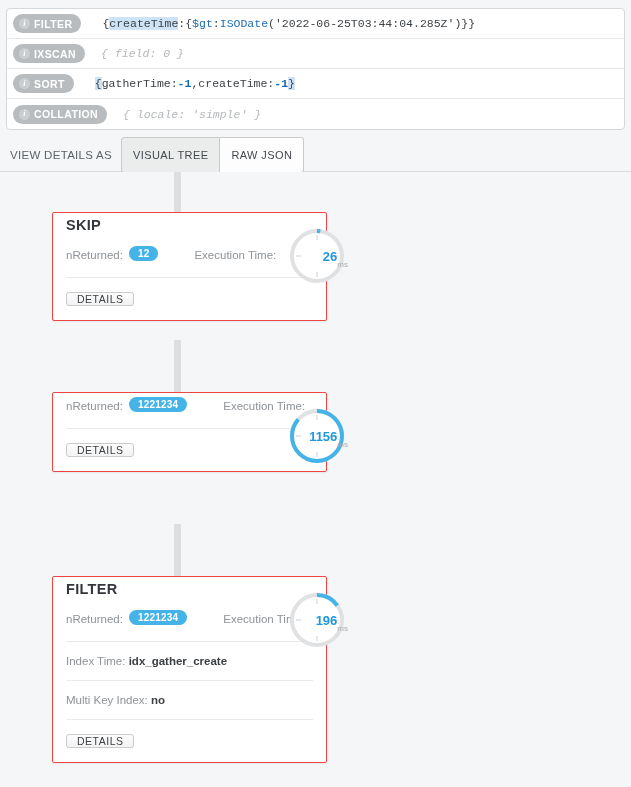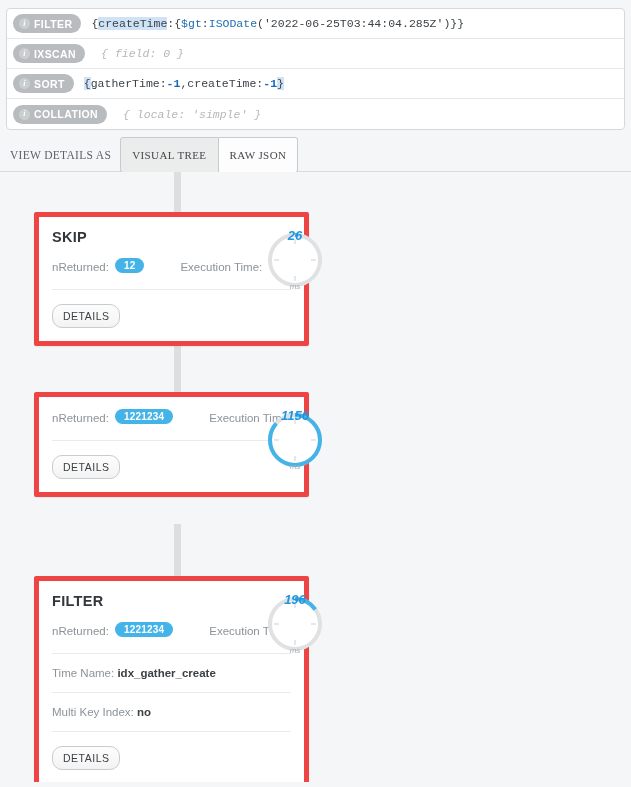--- a/index.html
+++ b/index.html
@@ -52,21 +52,21 @@
     font-style: italic;
     font-weight: bold;
     display: inline-flex;
     align-items: center;
     justify-content: center;
     line-height: 1;
     font-family: "Liberation Serif", serif;
   }
 
   .qvalue {
-    margin-left: 10px;
+    margin-left: 21px;
     font-family: "Liberation Mono", monospace;
     font-size: 11.5px;
     color: #3d4247;
     white-space: nowrap;
     overflow: hidden;
   }
   .qvalue.placeholder {
     color: #b5b8ba;
     font-style: italic;
     margin-left: 16px;
@@ -77,21 +77,20 @@
 
   
   .view-as {
     display: flex;
     align-items: center;
     height: 34px;
     padding-left: 10px;
     background: #f5f6f7;
     border-bottom: 1px solid #d9dbdd;
     margin-top: 8px;
-    font-family: Liberation Serif, serif;
   }
   .view-as-label {
     font-size: 11.5px;
     color: #5c6369;
     letter-spacing: 0.3px;
     margin-right: 9px;
   }
   .seg-group { display: flex; }
   .seg {
     height: 36px;
@@ -117,27 +116,27 @@
   }
   .connector {
     position: absolute;
     left: 174px;
     width: 7px;
     background: #dcdedf;
   }
 
   .node {
     position: absolute;
-    left: 34px;
+    left: 52px;
     width: 275px;
     background: #ffffff;
-    border: 5px solid #ef4444;
+    border: 1px solid #ef4444;
     border-radius: 2px;
     box-shadow: 0 1px 2px rgba(0,0,0,0.06);
-    padding: 12px 13px 13px 13px;
+    padding: 4px 13px 13px 13px;
   }
   .node-title {
     font-size: 14.5px;
     font-weight: bold;
     color: #33373b;
     letter-spacing: 0.3px;
     margin-bottom: 13px;
   }
   .node-stats {
     display: flex;
@@ -166,48 +165,47 @@
     color: #8d9398;
     padding: 13px 0;
     border-bottom: 1px solid #e9eaeb;
   }
   .node-row b { color: #3c4145; font-weight: bold; }
 
   .details-btn {
     margin-top: 14px;
     display: inline-flex;
     align-items: center;
-    height: 24px;
+    height: 14px;
     padding: 0 10px;
     font-size: 10.5px;
     letter-spacing: 0.5px;
     color: #3c4145;
     background: linear-gradient(#fdfdfd,#f3f3f3);
     border: 1px solid #c9cbcd;
-    border-radius: 10px;
+    border-radius: 3px;
     cursor: pointer;
   }
 
   
   .gauge {
     position: absolute;
     right: -22px;
     top: 12px;
     width: 62px; height: 62px;
   }
   .gauge svg { display: block; }
   .gauge-text {
     position: absolute;
     inset: 0;
     display: flex;
-    flex-direction: column;
-    align-items: center;
-    justify-content: space-between;
+    flex-direction: row;
+    align-items: center;
+    justify-content: flex-end;
     pointer-events: none;
-    font-style: italic;
   }
   .gauge-num {
     font-size: 13px;
     font-weight: bold;
     color: #2196dd;
     line-height: 1;
   }
   .gauge-unit {
     font-size: 8px;
     color: #a9aeb2;
@@ -298,21 +296,21 @@
           </svg>
           <div class="gauge-text">
             <div class="gauge-num">1156</div>
             <div class="gauge-unit">ms</div>
           </div>
         </div></div>
       <div class="node" style="top: 404px;"><div class="node-title">FILTER</div><div class="node-stats">
           <span class="stat-label">nReturned:</span>
           <span class="pill">1221234</span>
           <span class="exec-label">Execution Time:</span>
-        </div><div class="node-row"><span>Time Name:</span> <b>idx_gather_create</b></div><div class="node-row"><span>Multi Key Index:</span> <b>no</b></div><div class="details-btn">DETAILS</div><div class="gauge">
+        </div><div class="node-row"><span>Index Time:</span> <b>idx_gather_create</b></div><div class="node-row"><span>Multi Key Index:</span> <b>no</b></div><div class="details-btn">DETAILS</div><div class="gauge">
           <svg width="62" height="62" viewBox="0 0 62 62">
             <circle cx="31" cy="31" r="25" fill="#ffffff" stroke="#dfe1e3" stroke-width="4"></circle>
             <line x1="31.00" y1="10.00" x2="31.00" y2="15.00" stroke="#d8dadc" stroke-width="1.3"></line>
             <line x1="52.00" y1="31.00" x2="47.00" y2="31.00" stroke="#d8dadc" stroke-width="1.3"></line>
             <line x1="31.00" y1="52.00" x2="31.00" y2="47.00" stroke="#d8dadc" stroke-width="1.3"></line>
             <line x1="10.00" y1="31.00" x2="15.00" y2="31.00" stroke="#d8dadc" stroke-width="1.3"></line>
             <circle cx="31" cy="31" r="25" fill="none" stroke="#44b3e8" stroke-width="4" stroke-dasharray="23.56 157.08" transform="rotate(-90 31 31)"></circle>
           </svg>
           <div class="gauge-text">
             <div class="gauge-num">196</div>

